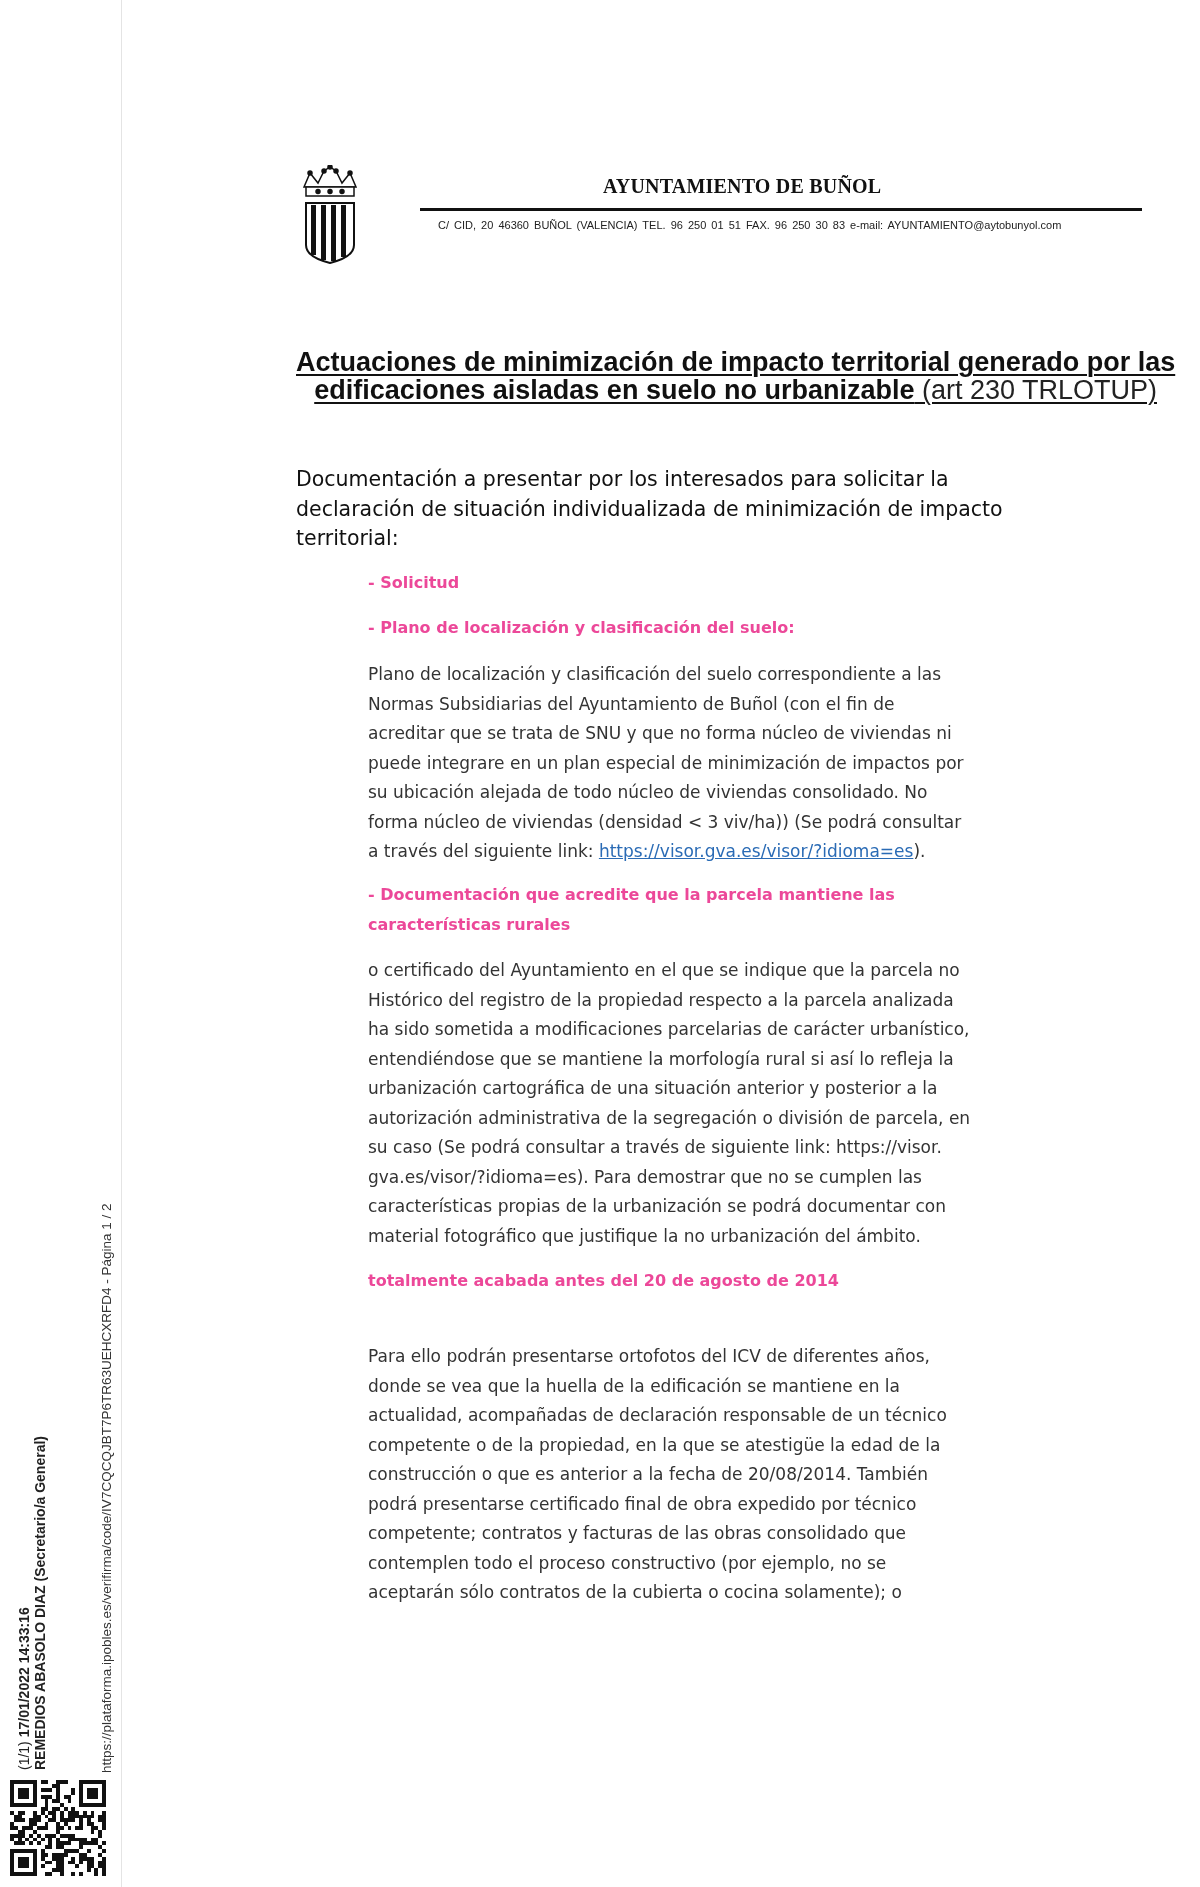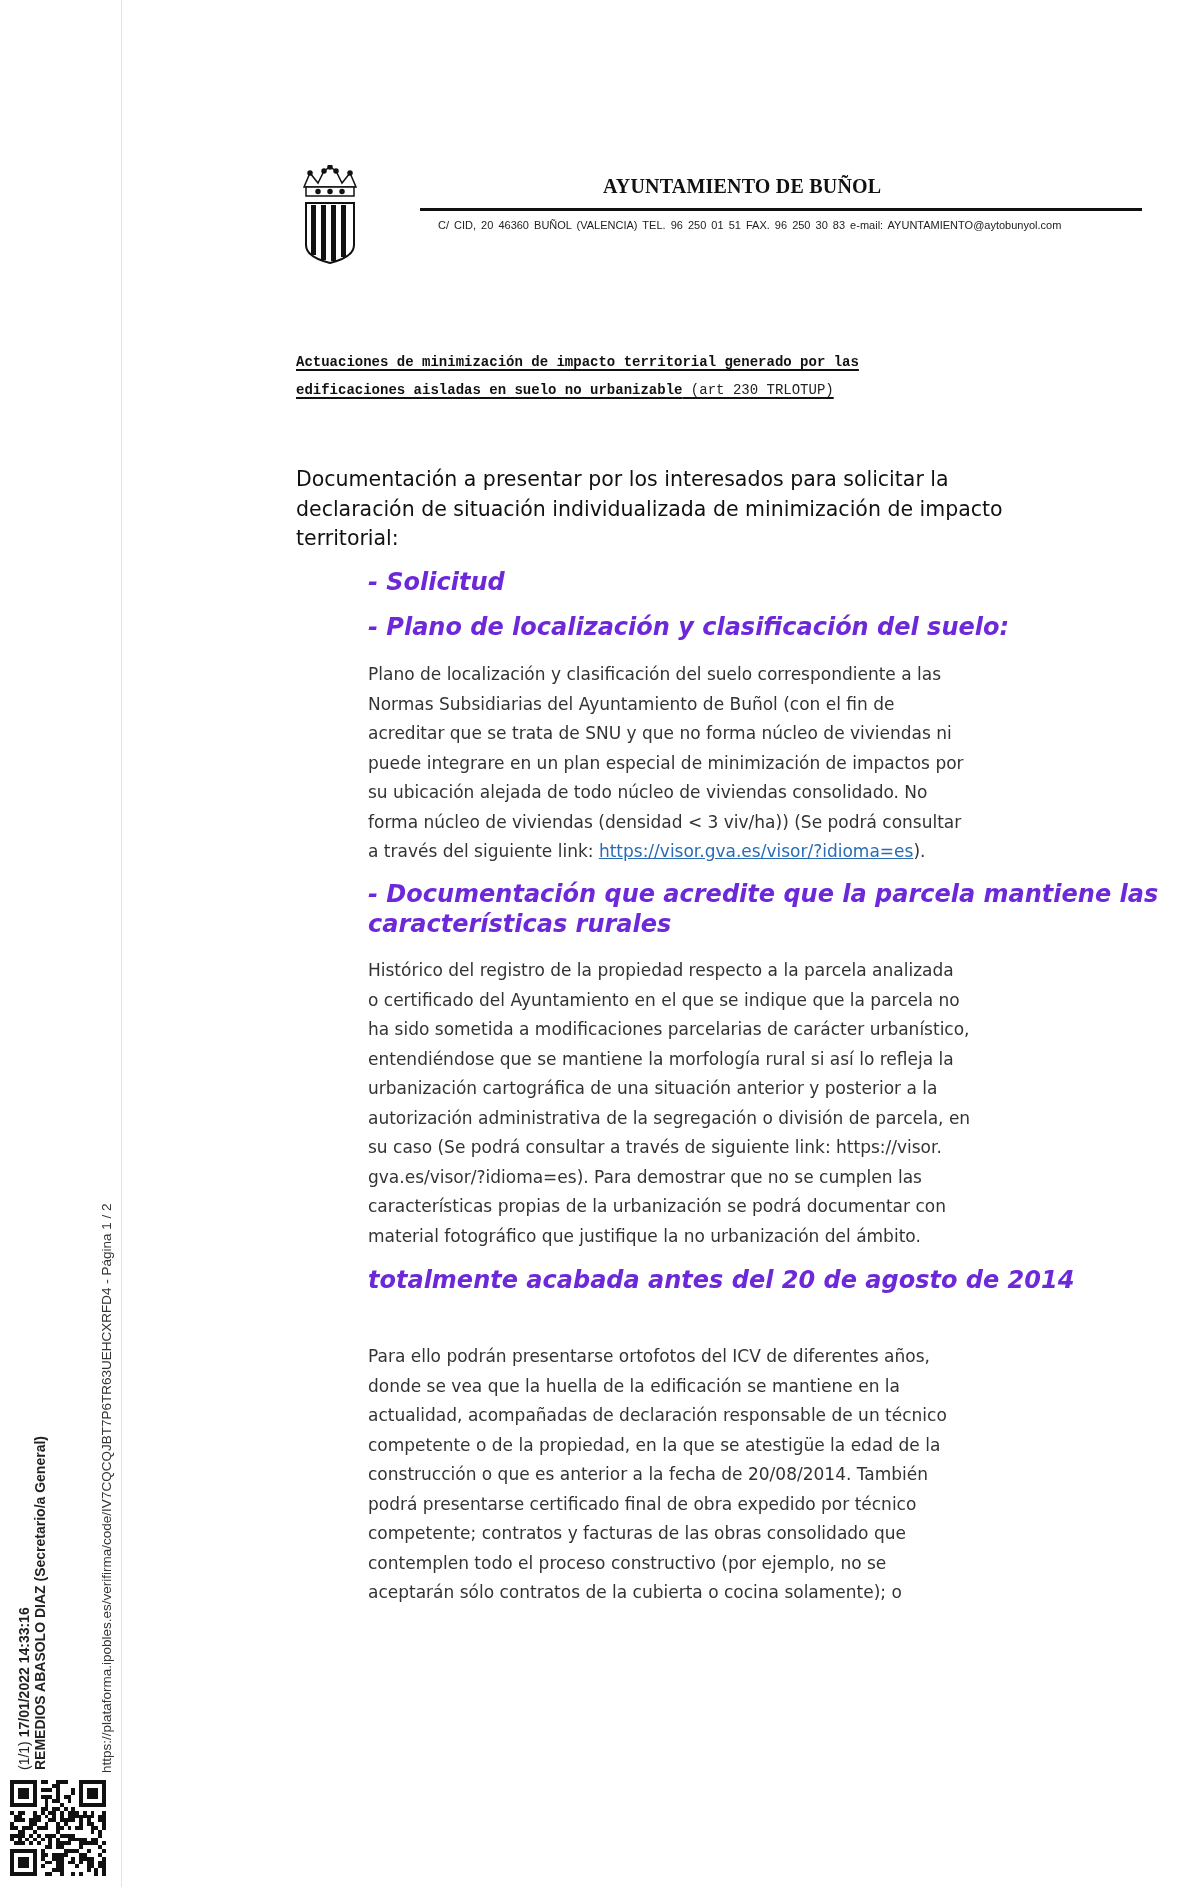--- a/index.html
+++ b/index.html
@@ -5,25 +5,25 @@
   html, body { margin:0; padding:0; }
   body { width:1200px; height:1887px; background:#fff; position:relative; overflow:hidden; font-family:"DejaVu Sans", sans-serif; color:#111; }
   .page-edge { position:absolute; left:121px; top:0; width:1px; height:1887px; background:#e4e4e4; }
   .abs { position:absolute; }
   
   .crest { left:298px; top:165px; width:64px; height:100px; }
   .org-title { left:603px; top:175px; font-family:"Liberation Serif", serif; font-weight:bold; font-size:20px; letter-spacing:0.2px; color:#111; white-space:nowrap; }
   .header-rule { left:420px; top:208px; width:722px; height:3px; background:#111; }
   .address { left:438px; top:219px; font-family:"Liberation Sans", sans-serif; font-size:11px; color:#222; white-space:nowrap; word-spacing:2px; }
   
-  .doc-title { left:296px; top:348px; font-family:Liberation Mono, monospace; font-weight:bold; font-size:14px; line-height:28px; color:#111; white-space:nowrap; }
+  .doc-title { left:296px; top:348px; font-family:Liberation Sans, sans-serif; font-weight:bold; font-size:27px; line-height:28px; color:#111; white-space:nowrap;text-align:center; }
   .doc-title .ln { display:block; text-decoration:underline; text-decoration-thickness:2px; text-underline-offset:3px; }
   .doc-title .normal { font-weight:normal; color:#222; }
   .heading { left:296px; top:465px; font-weight:normal; font-size:20.5px; line-height:29.5px; color:#111; white-space:nowrap; }
-  .item-title { left:368px; font-weight:bold; font-size:24px; line-height:29.5px; color:#6d28d9; white-space:nowrap;font-style:italic; }
+  .item-title { left:368px; font-weight:bold; font-size:16px; line-height:29.5px; color:#ec4899; white-space:nowrap; }
   .para { left:368px; font-size:17px; line-height:29.5px; color:#333; white-space:nowrap; }
   .para .ln, .item-title .ln, .heading .ln { display:block; }
   a.link { color:#2a6bb5; text-decoration:underline; }
   
   .vtext { transform-origin:0 0; transform:rotate(-90deg); white-space:nowrap; font-family:"Liberation Sans", sans-serif; color:#222; }
   .stamp1 { left:16px; top:1770px; font-size:14px; line-height:16px; }
   .stamp1 .ln { display:block; }
   .stamp1 .b { font-weight:bold; }
   .stamp2 { left:99px; top:1773px; font-size:13.5px; color:#333; }
   .qr { left:10px; top:1780px; width:96px; height:96px; }
@@ -84,22 +84,22 @@
   <span class="ln">su ubicación alejada de todo núcleo de viviendas consolidado. No</span>
   <span class="ln">forma núcleo de viviendas (densidad &lt; 3 viv/ha)) (Se podrá consultar</span>
   <span class="ln"><span>a través del siguiente link: </span><a class="link">https://visor.gva.es/visor/?idioma=es</a><span>).</span></span>
 </div>
 
 <div class="abs item-title" style="top:880px">
   <span class="ln">- Documentación que acredite que la parcela mantiene las</span>
   <span class="ln">características rurales</span>
 </div>
 <div class="abs para" style="top:956px">
+  <span class="ln">o certificado del Ayuntamiento en el que se indique que la parcela no</span>
   <span class="ln">Histórico del registro de la propiedad respecto a la parcela analizada</span>
-  <span class="ln">o certificado del Ayuntamiento en el que se indique que la parcela no</span>
   <span class="ln">ha sido sometida a modificaciones parcelarias de carácter urbanístico,</span>
   <span class="ln">entendiéndose que se mantiene la morfología rural si así lo refleja la</span>
   <span class="ln">urbanización cartográfica de una situación anterior y posterior a la</span>
   <span class="ln">autorización administrativa de la segregación o división de parcela, en</span>
   <span class="ln">su caso (Se podrá consultar a través de siguiente link: https://visor.</span>
   <span class="ln">gva.es/visor/?idioma=es).  Para demostrar que no se cumplen las</span>
   <span class="ln">características propias de la urbanización se podrá documentar con</span>
   <span class="ln">material fotográfico que justifique la no urbanización del ámbito.</span>
 </div>
 

